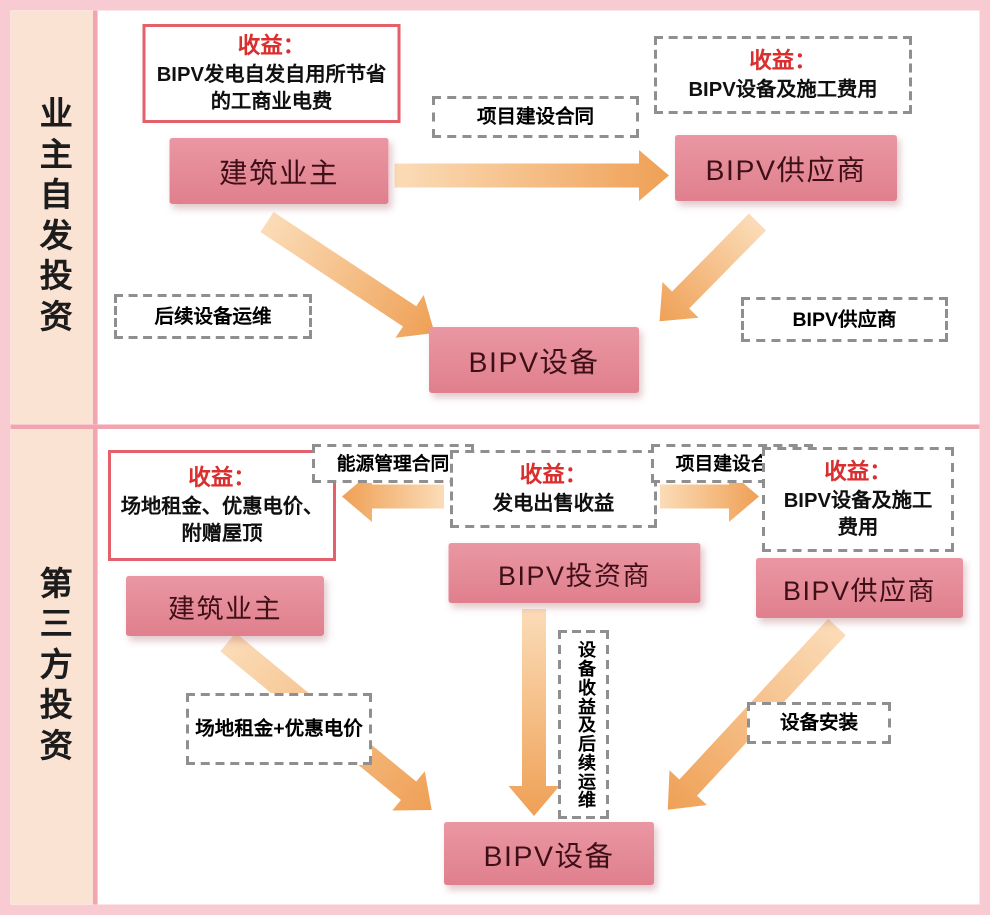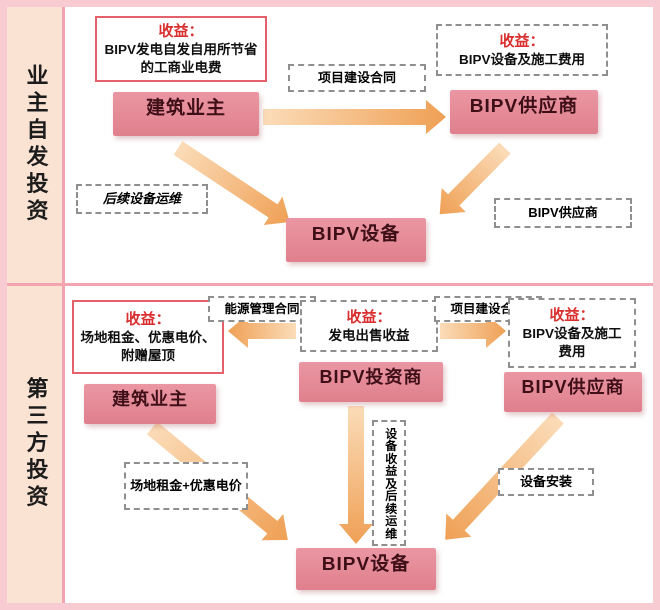--- a/index.html
+++ b/index.html
@@ -5,21 +5,21 @@
   html,body{margin:0;padding:0;background:#ffffff;}
   body{font-family:"Liberation Sans","DejaVu Sans",sans-serif;}
   .frame{position:relative;width:660px;height:610px;background:#f8cad1;overflow:hidden;}
   .canvas{position:absolute;left:7px;top:7px;width:646px;height:596px;background:#ffffff;z-index:0;}
   .arrows{position:absolute;left:0;top:0;width:660px;height:610px;z-index:1;pointer-events:none;}
   .sidebar{position:absolute;left:7px;width:55px;background:#fbe3d4;border-right:3px solid #f2a4b0;display:flex;align-items:center;justify-content:center;z-index:2;}
   .sidebar-top{top:7px;height:276px;}
   .sidebar-bottom{top:286px;height:317px;}
   .sidebar-label{writing-mode:vertical-rl;text-orientation:upright;font-family:"Liberation Serif","DejaVu Serif",serif;font-weight:bold;font-size:22px;letter-spacing:5px;color:#1c1c1c;}
   .divider{position:absolute;left:7px;right:7px;top:283px;height:3px;background:#f2a4b0;z-index:2;}
-  .box-pink{position:absolute;background:linear-gradient(180deg,#ea97a3,#e07f8d);color:#3f0f18;font-weight:bold;display:flex;justify-content:center;font-size:19px;letter-spacing:1px;box-shadow:2px 3px 5px rgba(150,60,70,.28);border-radius:2px;z-index:2;}
+  .box-pink{position:absolute;background:linear-gradient(180deg,#ea97a3,#e07f8d);color:#3f0f18;font-weight:normal;display:flex;align-items:center;justify-content:center;font-size:19px;letter-spacing:1px;box-shadow:2px 3px 5px rgba(150,60,70,.28);border-radius:2px;z-index:2;}
   .box-income{position:absolute;background:#ffffff;display:flex;flex-direction:column;align-items:center;justify-content:center;text-align:center;line-height:1.35;z-index:2;padding:2px 6px;box-sizing:border-box;}
   .solid-red{border:2px solid #e4606a;}
   .dashed{border:2px dashed #8f8f8f;}
   .income-title{color:#d92f2f;font-weight:bold;font-size:15px;}
   .income-body{color:#101010;font-weight:600;font-size:13.5px;}
   .box-label{position:absolute;background:#ffffff;border:2px dashed #8f8f8f;display:flex;align-items:center;justify-content:center;text-align:center;font-size:13px;font-weight:600;color:#000000;line-height:1.3;z-index:2;box-sizing:border-box;padding:2px 4px;}
   .small{font-size:12.5px;}
   .vertical{writing-mode:vertical-rl;text-orientation:upright;font-size:12px;letter-spacing:0.5px;}
 </style>
 </head>
@@ -63,21 +63,21 @@
   <div class="box-label" style="left:288px;top:64px;width:138px;height:28px;">
     <span>项目建设合同</span>
   </div>
   <div class="box-income dashed" style="left:436px;top:24px;width:172px;height:52px;">
     <span class="income-title">收益：</span>
     <span class="income-body">BIPV设备及施工费用</span>
   </div>
   <div class="box-pink" style="left:450px;top:90px;width:148px;height:44px;">
     <span>BIPV供应商</span>
   </div>
-  <div class="box-label" style="left:76px;top:184px;width:132px;height:30px;font-style:italic;">
+  <div class="box-label" style="left:76px;top:196px;width:132px;height:30px;">
     <span>后续设备运维</span>
   </div>
   <div class="box-label" style="left:494px;top:198px;width:138px;height:30px;">
     <span>BIPV供应商</span>
   </div>
   <div class="box-pink" style="left:286px;top:218px;width:140px;height:44px;">
     <span>BIPV设备</span>
   </div>
 
   <div class="box-income solid-red" style="left:72px;top:300px;width:152px;height:74px;">
@@ -87,21 +87,21 @@
   <div class="box-pink" style="left:84px;top:384px;width:132px;height:40px;font-size:18px;">
     <span>建筑业主</span>
   </div>
   <div class="box-label small" style="left:208px;top:296px;width:108px;height:26px;">
     <span>能源管理合同</span>
   </div>
   <div class="box-income dashed" style="left:300px;top:300px;width:138px;height:52px;">
     <span class="income-title">收益：</span>
     <span class="income-body">发电出售收益</span>
   </div>
-  <div class="box-pink" style="left:299px;top:362px;width:144px;height:40px;font-size:18px;">
+  <div class="box-pink" style="left:299px;top:362px;width:168px;height:40px;font-size:18px;">
     <span>BIPV投资商</span>
   </div>
   <div class="box-label small" style="left:434px;top:296px;width:108px;height:26px;">
     <span>项目建设合同</span>
   </div>
   <div class="box-income dashed" style="left:508px;top:298px;width:128px;height:70px;">
     <span class="income-title">收益：</span>
     <span class="income-body">BIPV设备及施工费用</span>
   </div>
   <div class="box-pink" style="left:504px;top:372px;width:138px;height:40px;font-size:18px;">

